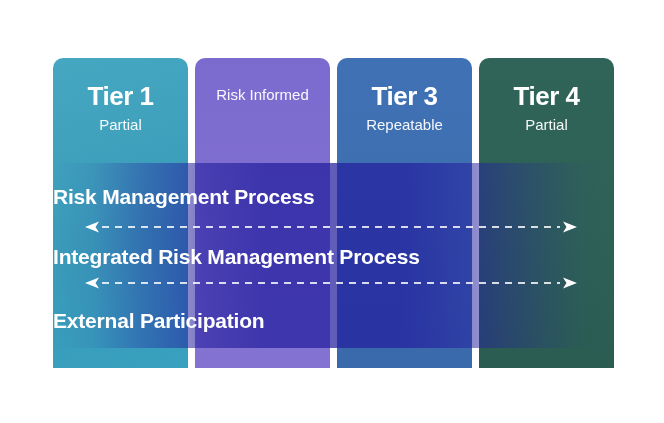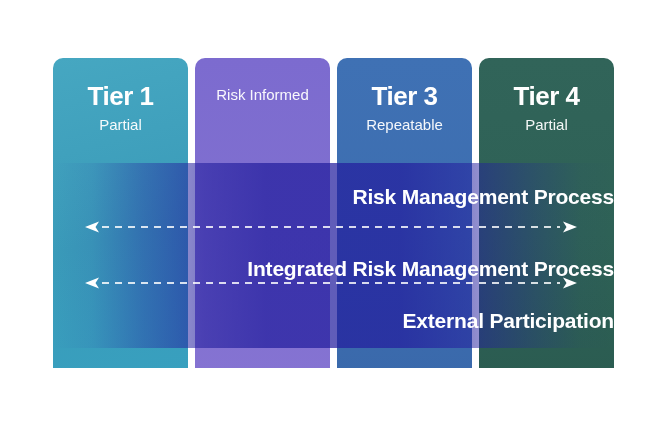--- a/index.html
+++ b/index.html
@@ -65,30 +65,30 @@
       rgba(35,30,158,0.52) 75%,
       rgba(35,30,158,0.22) 86%,
       rgba(35,30,158,0.03) 94%,
       rgba(35,30,158,0)    100%);
   }
   
   .band-label {
     position: absolute;
     left: 53px;
     width: 561px;
-    text-align: right;
+    text-align: left;
     color: #ffffff;
     font-size: 21px;
     font-weight: 600;
     letter-spacing: -0.2px;
     line-height: 26px;
     z-index: 3;
   }
   .band-label.l1 { top: 184px; }
-  .band-label.l2 { top: 256px; }
+  .band-label.l2 { top: 244px; }
   .band-label.l3 { top: 308px; }
   .dashed-arrow {
     position: absolute;
     left: 85px;
     width: 492px;
     height: 14px;
     z-index: 3;
   }
   .dashed-arrow.a1 { top: 220px; }
   .dashed-arrow.a2 { top: 276px; }

